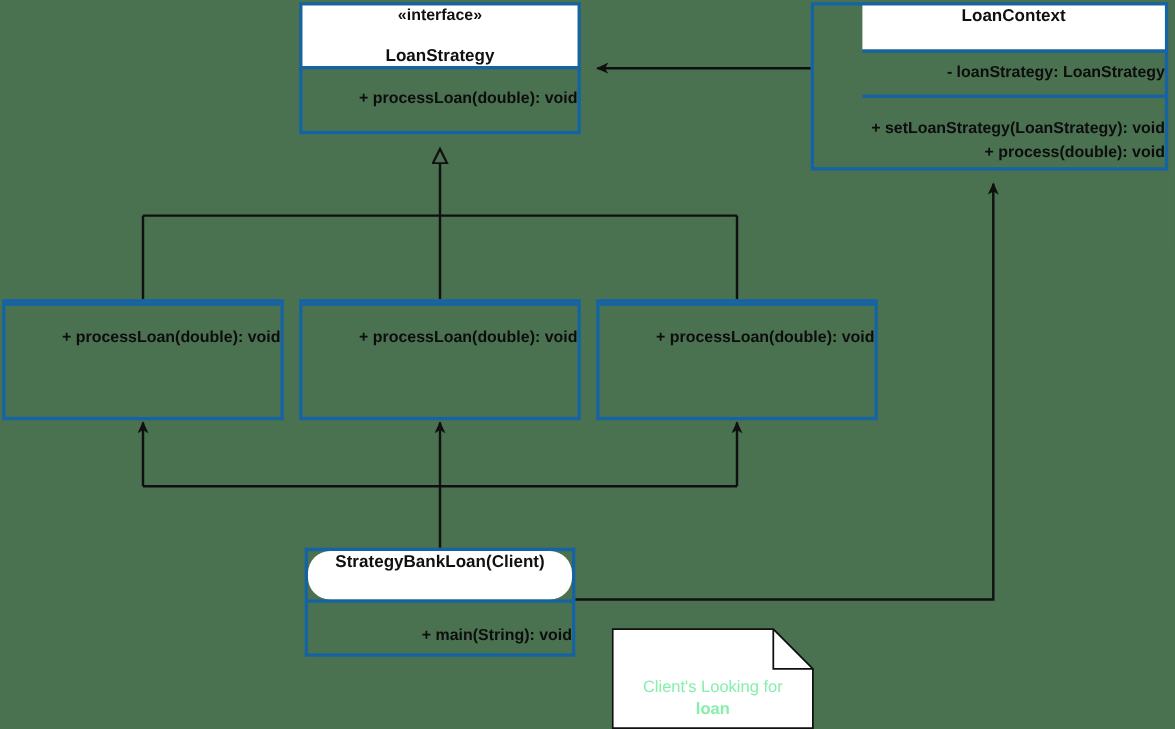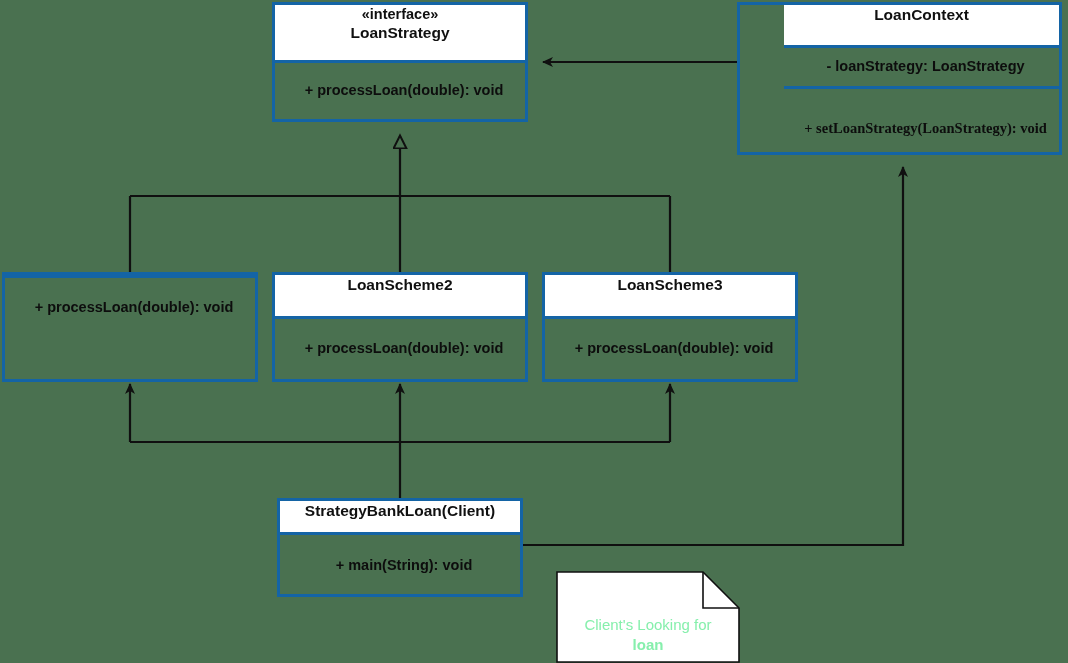--- a/index.html
+++ b/index.html
@@ -34,29 +34,29 @@
   }
   .uml-class .compartment.title {
     background: #ffffff;
     color: #101010;
     font-weight: bold;
     font-size: 15px;
     text-align: center;
     display: flex;
     flex-direction: column;
     align-items: center;
-    justify-content: flex-start;
+    justify-content: space-between;
     line-height: 1.25;
   }
   .uml-class .compartment.members {
     background: transparent;
     color: #0d0d0d;
     font-weight: bold;
     font-size: 14.5px;
-    text-align: center;
+    text-align: right;
     display: flex;
     flex-direction: column;
     justify-content: center;
     padding-left: 8px;
     line-height: 1.45;
     border-top: 3px solid #1464a5;
   }
   .uml-class .compartment.members .member-line {
     white-space: nowrap;
   }
@@ -148,51 +148,46 @@
     </div>
   </div>
 
   <div class="uml-class" style="left:737px; top:2px; width:325px; height:153px;padding-left:44px;">
     <div class="compartment title" style="height:40px;">
       <div class="class-name">LoanContext</div>
     </div>
     <div class="compartment members" style="height:41px;">
       <div class="member-line">- loanStrategy: LoanStrategy</div>
     </div>
-    <div class="compartment members" style="height:82px;font-family:Liberation Serif, serif;">
+    <div class="compartment members" style="height:82px;">
       <div class="member-line">+ setLoanStrategy(LoanStrategy): void</div>
+      <div class="member-line">+ process(double): void</div>
     </div>
   </div>
 
   <div class="uml-class" style="left:2px; top:272px; width:256px; height:110px;">
     <div class="compartment members" style="height:63px;">
       <div class="member-line">+ processLoan(double): void</div>
     </div>
   </div>
 
   <div class="uml-class" style="left:272px; top:272px; width:256px; height:110px;">
-    <div class="compartment title" style="height:41px;">
-      <div class="class-name">LoanScheme2</div>
-    </div>
     <div class="compartment members" style="height:63px;">
       <div class="member-line">+ processLoan(double): void</div>
     </div>
   </div>
 
   <div class="uml-class" style="left:542px; top:272px; width:256px; height:110px;">
-    <div class="compartment title" style="height:41px;">
-      <div class="class-name">LoanScheme3</div>
-    </div>
     <div class="compartment members" style="height:63px;">
       <div class="member-line">+ processLoan(double): void</div>
     </div>
   </div>
 
   <div class="uml-class" style="left:277px; top:498px; width:246px; height:99px;">
-    <div class="compartment title" style="height:31px;">
+    <div class="compartment title" style="height:44px;border-radius:20px;">
       <div class="class-name">StrategyBankLoan(Client)</div>
     </div>
     <div class="compartment members" style="height:65px;">
       <div class="member-line">+ main(String): void</div>
     </div>
   </div>
 
   <div class="uml-note" style="left:556px; top:571px; width:184px; height:92px;">
     <svg width="184" height="92" viewBox="0 0 184 92" xmlns="http://www.w3.org/2000/svg">
       <path d="M 1 1 L 147 1 L 183 37 L 183 91 L 1 91 Z" fill="#ffffff" stroke="#101010" stroke-width="1.6"></path>

